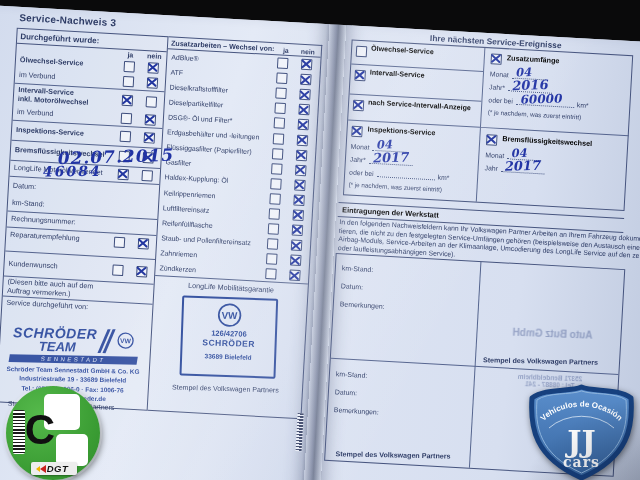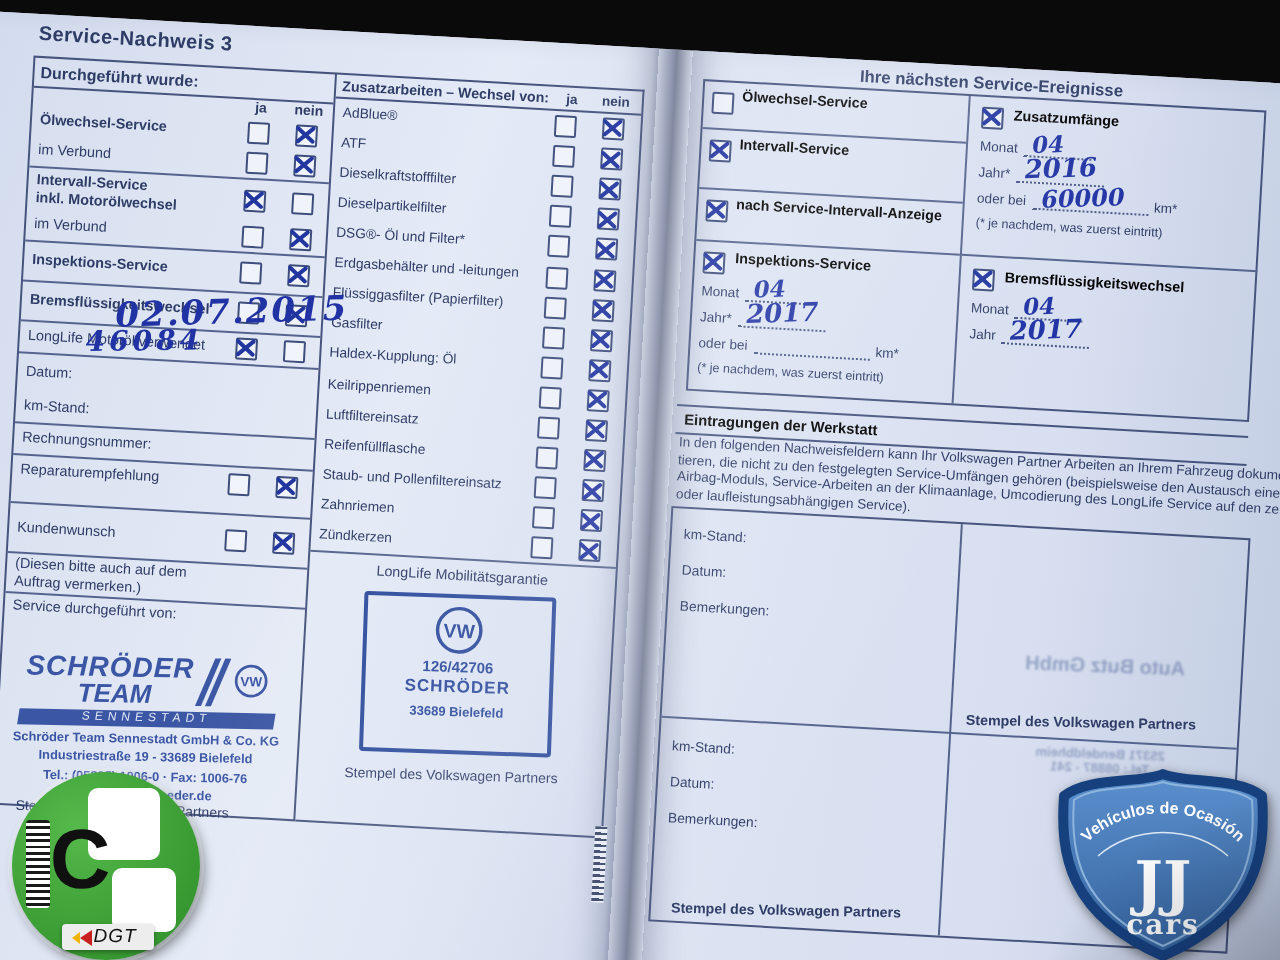--- a/index.html
+++ b/index.html
@@ -120,21 +120,21 @@
   .dgt-c{position:absolute;left:13px;top:20px;width:42px;font-size:42px;font-weight:bold;color:#101010;
      font-family:"Liberation Sans",sans-serif;text-align:center;}
   .dgt-barcode{position:absolute;left:7px;top:24px;width:12px;height:44px;background:#fff;
      background-image:repeating-linear-gradient(180deg,#1a1a1a 0 1.4px,#fff 1.4px 3.2px);border-radius:2px;}
   .dgt-chip{position:absolute;left:25px;top:76px;width:46px;height:13px;background:#ededed;border-radius:2px;
      display:flex;align-items:center;justify-content:center;box-shadow:0 1px 2px rgba(0,0,0,.35);}
   .dgt-arrow{width:0;height:0;border-top:4px solid transparent;border-bottom:4px solid transparent;
      border-right:6px solid #c8201e;margin-right:1px;position:relative;}
   .dgt-arrow::after{content:"";position:absolute;left:-4px;top:-3px;width:0;height:0;
      border-top:3px solid transparent;border-bottom:3px solid transparent;border-right:4px solid #f0b400;}
-  .dgt-chip .t{font-size:9.5px;font-weight:normal;font-style:italic;color:#111;letter-spacing:.5px;}
+  .dgt-chip .t{font-size:9.5px;font-weight:bold;font-style:italic;color:#111;letter-spacing:.5px;}
 
   
   .jj-badge{position:absolute;left:523px;top:382px;filter:drop-shadow(1px 2px 3px rgba(0,0,0,.5));}
 </style>
 </head>
 <body>
 
 <div class="photo">
   <div class="booklet">
 

